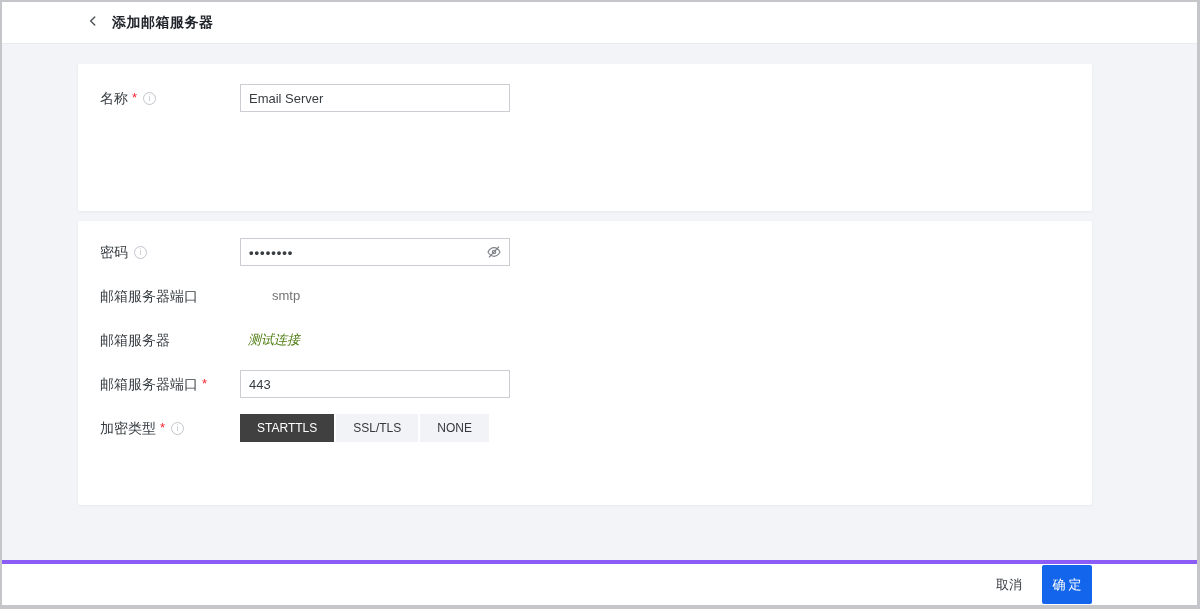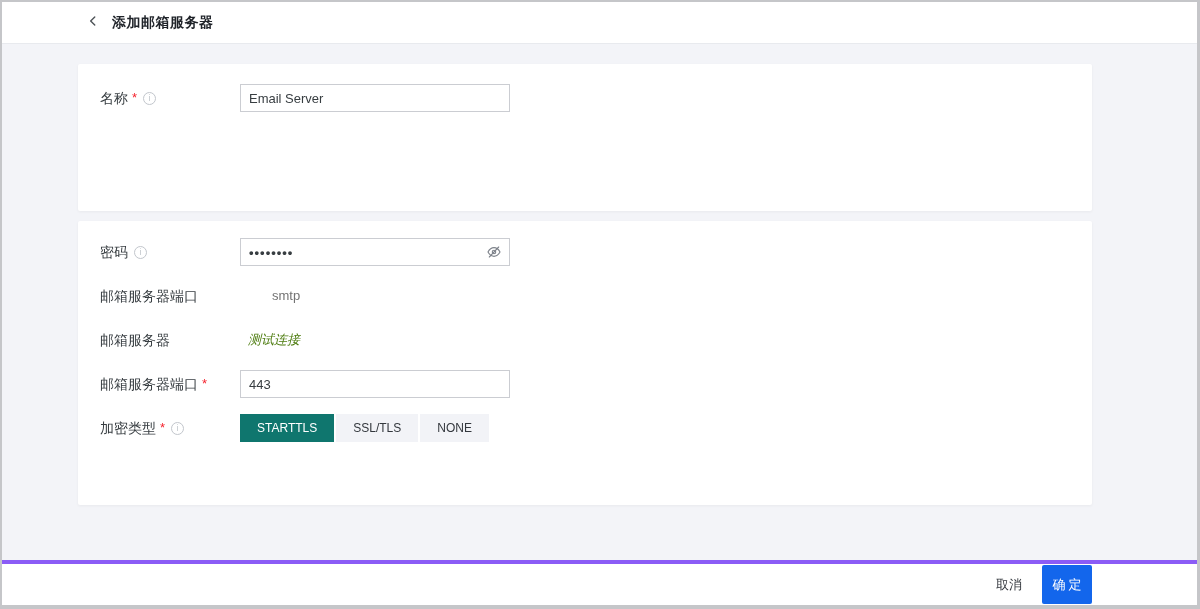--- a/index.html
+++ b/index.html
@@ -73,21 +73,21 @@
   .static-val{ font-size:13px; color:#737373; line-height:28px;margin-left:32px; }
 
   .test-link{ font-size:13px; color:#4d7c0f; line-height:28px; margin-left:8px; cursor:pointer; text-decoration:none;font-style:italic; }
 
   .seg-group{ display:flex; gap:2px; }
   .seg{
     height:28px; padding:0 17px; font-size:12px; line-height:28px; text-align:center;
     background:#f2f3f7; color:#33373d; cursor:pointer; border:none; white-space:nowrap;
     font-family:"Liberation Sans","DejaVu Sans",sans-serif;
   }
-  .seg.selected{ background:#0f766e; color:#fff; }
+  .seg.selected{ background:#404040; color:#fff; }
 
   
   .footer{
     flex:none; height:45px; background:#fff; border-top:4px solid #8b5cf6;
     display:flex; align-items:center; justify-content:flex-end; padding-right:105px;
   }
   .cancel-btn{ font-size:13px; color:#33373d; cursor:pointer; margin-right:20px; background:none; border:none;
     font-family:"Liberation Sans","DejaVu Sans",sans-serif; }
   .confirm-btn{
     min-width:50px; height:39px; background:#1366ec; color:#fff; font-size:13px;

